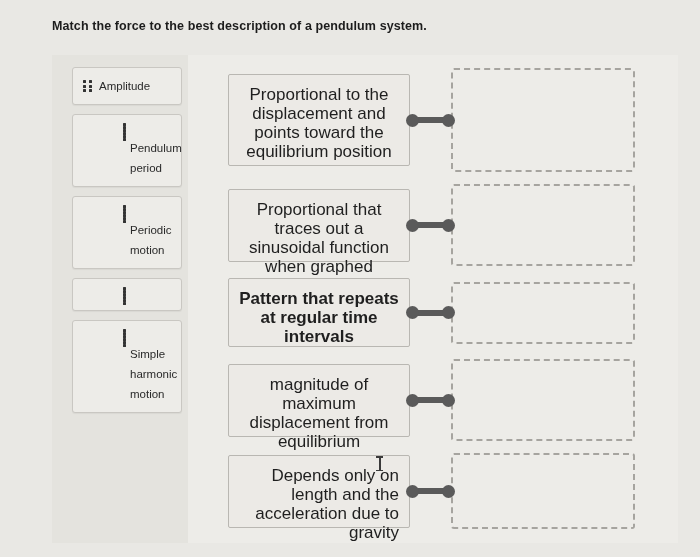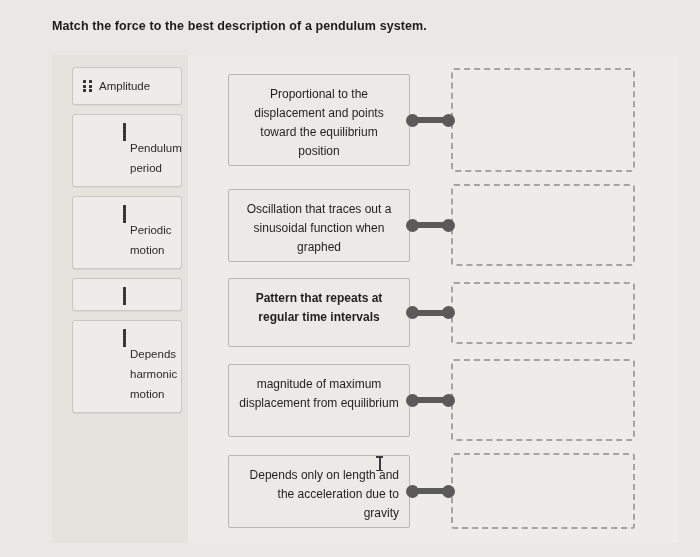--- a/index.html
+++ b/index.html
@@ -115,21 +115,21 @@
     align-items: center;
     margin-bottom: 12px;
   }
   .desc-card {
     box-sizing: border-box;
     width: 182px;
     background: #eceae6;
     border: 1px solid #b9b7b2;
     border-radius: 2px;
     padding: 10px 10px;
-    font-size: 12px;
+    font-size: 17px;
     line-height: 19px;
     text-align: center;
     color: #1f1f1f;
   }
   .connector {
     position: relative;
     width: 41px;
     height: 14px;
     flex: 0 0 auto;
     display: flex;
@@ -250,38 +250,38 @@
 
     <div class="term-card stacked">
       <span class="grip">
         <i></i>
           <i></i>
           <i></i>
           <i></i>
           <i></i>
           <i></i>
       </span>
-      <span class="term-label">Depends harmonic motion</span>
+      <span class="term-label">Simple harmonic motion</span>
     </div>
   </div>
 
   <div id="match-rows">
 
     <div class="match-row">
       <div class="desc-card" style="height: 92px;">Proportional to the displacement and points toward the equilibrium position</div>
       <div class="connector">
         <span class="bar"></span>
         <span class="knob left"></span>
         <span class="knob right"></span>
       </div>
       <div class="drop-zone" style="height: 104px;"></div>
     </div>
 
     <div class="match-row">
-      <div class="desc-card" style="height: 73px;">Oscillation that traces out a sinusoidal function when graphed</div>
+      <div class="desc-card" style="height: 73px;">Proportional that traces out a sinusoidal function when graphed</div>
       <div class="connector">
         <span class="bar"></span>
         <span class="knob left"></span>
         <span class="knob right"></span>
       </div>
       <div class="drop-zone" style="height: 82px;"></div>
     </div>
 
     <div class="match-row">
       <div class="desc-card" style="height: 69px; font-weight: bold;">Pattern that repeats at regular time intervals</div>

